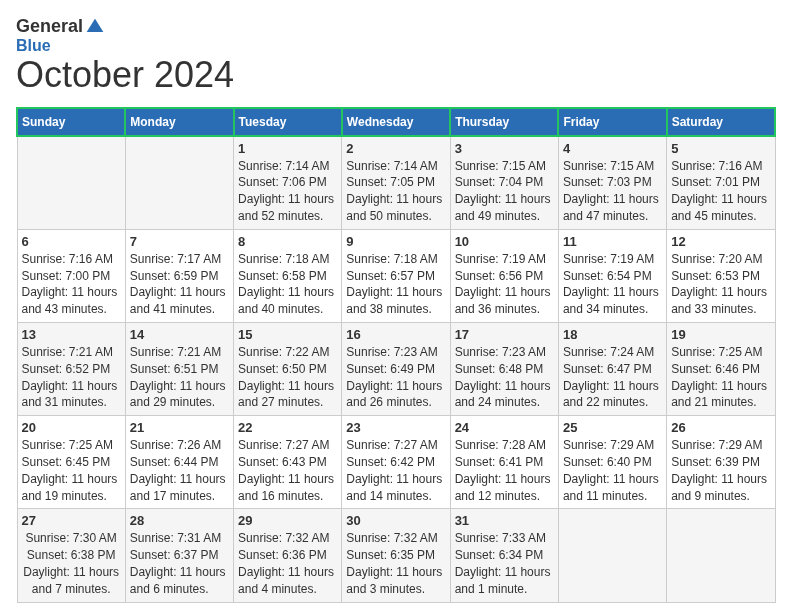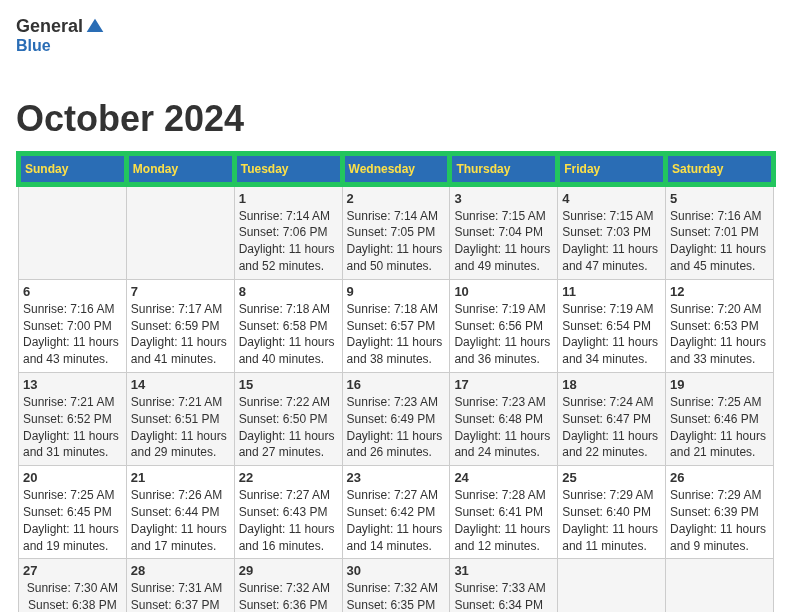--- a/index.html
+++ b/index.html
@@ -39,42 +39,41 @@
     .logo-icon {
       width: 20px;
       height: 20px;
       margin-left: 2px;
     }
     .title-block {
       text-align: right;
     }
     .month-title {
       font-size: 36px;
-      font-weight: bold;
+      font-weight: normal;
       color: #333;
       line-height: 1.1;
-      margin-top: 44px;
     }
     .location {
       font-size: 14px;
       color: #555;
     }
     table {
       width: 100%;
       border-collapse: collapse;
       table-layout: fixed;
     }
     th {
       background-color: #2a6db5;
-      color: #fde047;
+      color: #ffffff;
       font-size: 12px;
       font-weight: bold;
       padding: 6px 4px;
       text-align: left;
-      border: 5px solid #22c55e;
+      border: 2px solid #22c55e;
     }
     td {
       border: 1px solid #ccc;
       vertical-align: top;
       padding: 4px;
       font-size: 10px;
       color: #333;
       height: 85px;
     }
     .day-num {

